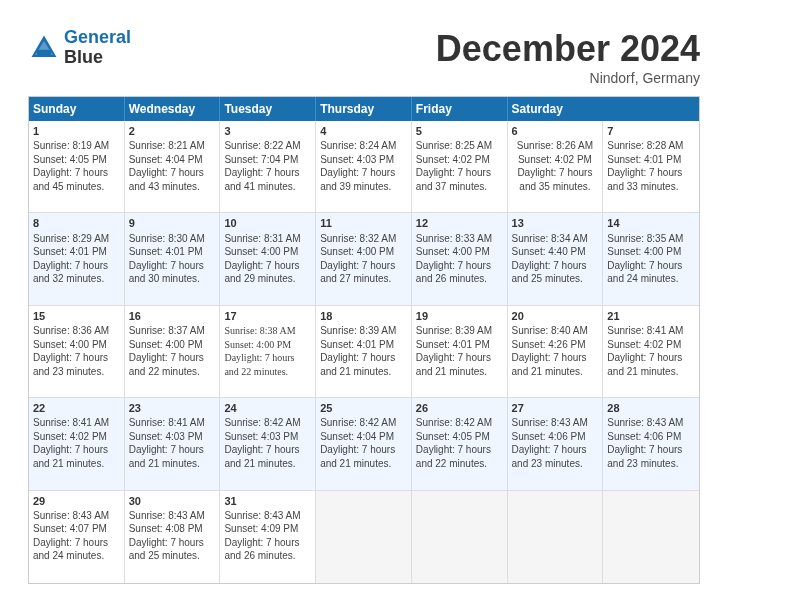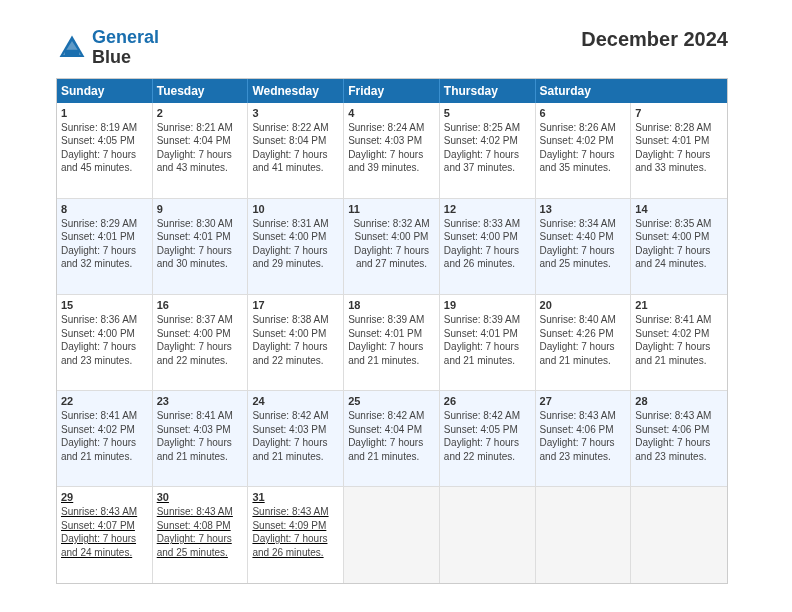--- a/index.html
+++ b/index.html
@@ -9,21 +9,20 @@
       font-family: Arial, sans-serif;
       background: #fff;
       overflow: hidden;
     }
     .page {
       width: 728px;
       height: 612px;
       padding: 28px;
       display: flex;
       flex-direction: column;
-      margin-left: 28px;
     }
     .header {
       display: flex;
       justify-content: space-between;
       align-items: flex-start;
       margin-bottom: 10px;
     }
     .logo {
       display: flex;
       align-items: center;
@@ -37,21 +36,21 @@
     }
     .logo-text span { color: #1a6faf; }
     .logo-icon {
       width: 32px;
       height: 32px;
     }
     .title-block {
       text-align: right;
     }
     .title-block h1 {
-      font-size: 20px;
+      font-size: 36px;
       font-weight: bold;
       color: #333;
     }
     .title-block h2 {
       font-size: 14px;
       color: #555;
       font-weight: normal;
     }
     .calendar {
       flex: 1;
@@ -76,21 +75,21 @@
     .cal-body {
       flex: 1;
       display: grid;
       grid-template-rows: repeat(5, 1fr);
     }
     .cal-row {
       display: grid;
       grid-template-columns: repeat(7, 1fr);
       border-bottom: 1px solid #ddd;
     }
-    .cal-row:last-child { border-bottom: none; text-decoration: underline; }
+    .cal-row:last-child { border-bottom: none; }
     .cal-cell {
       padding: 3px 4px;
       border-right: 1px solid #ddd;
       font-size: 9.5px;
       color: #333;
       vertical-align: top;
       line-height: 1.3;
       background: #fff;
     }
     .cal-cell:last-child { border-right: none; }
@@ -121,30 +120,31 @@
         <polygon points="18,10 28,26 8,26" fill="#fff" opacity="0.3"></polygon>
         <rect x="10" y="20" width="16" height="8" fill="#1a6faf"></rect>
       </svg>
       <div class="logo-text">
         <div><span>General</span></div>
         <div>Blue</div>
       </div>
     </div>
     <div class="title-block">
       <h1>December 2024</h1>
+      <h2>Nindorf, Germany</h2>
     </div>
   </div>
 
   <div class="calendar">
     <div class="cal-header">
       <div class="cal-header-cell">Sunday</div>
+      <div class="cal-header-cell">Wednesday</div>
       <div class="cal-header-cell">Tuesday</div>
-      <div class="cal-header-cell">Wednesday</div>
+      <div class="cal-header-cell">Thursday</div>
       <div class="cal-header-cell">Friday</div>
-      <div class="cal-header-cell">Thursday</div>
       <div class="cal-header-cell">Saturday</div>
     </div>
     <div class="cal-body" id="cal-body">
     <div class="cal-row">
           <div class="cal-cell">
             <span class="day-num">1</span>
             <div class="info" style="white-space: pre-line;">Sunrise: 8:19 AM
 Sunset: 4:05 PM
 Daylight: 7 hours
 and 45 minutes.</div>
@@ -152,41 +152,41 @@
           <div class="cal-cell">
             <span class="day-num">2</span>
             <div class="info" style="white-space: pre-line;">Sunrise: 8:21 AM
 Sunset: 4:04 PM
 Daylight: 7 hours
 and 43 minutes.</div>
           </div>
           <div class="cal-cell">
             <span class="day-num">3</span>
             <div class="info" style="white-space: pre-line;">Sunrise: 8:22 AM
-Sunset: 8:04 PM
+Sunset: 7:04 PM
 Daylight: 7 hours
 and 41 minutes.</div>
           </div>
           <div class="cal-cell">
             <span class="day-num">4</span>
             <div class="info" style="white-space: pre-line;">Sunrise: 8:24 AM
 Sunset: 4:03 PM
 Daylight: 7 hours
 and 39 minutes.</div>
           </div>
           <div class="cal-cell">
             <span class="day-num">5</span>
             <div class="info" style="white-space: pre-line;">Sunrise: 8:25 AM
 Sunset: 4:02 PM
 Daylight: 7 hours
 and 37 minutes.</div>
           </div>
           <div class="cal-cell">
             <span class="day-num">6</span>
-            <div class="info" style="white-space: pre-line;">Sunrise: 8:26 AM
+            <div class="info" style="white-space: pre-line; text-align: center;">Sunrise: 8:26 AM
 Sunset: 4:02 PM
 Daylight: 7 hours
 and 35 minutes.</div>
           </div>
           <div class="cal-cell">
             <span class="day-num">7</span>
             <div class="info" style="white-space: pre-line;">Sunrise: 8:28 AM
 Sunset: 4:01 PM
 Daylight: 7 hours
 and 33 minutes.</div>
@@ -209,21 +209,21 @@
           </div>
           <div class="cal-cell">
             <span class="day-num">10</span>
             <div class="info" style="white-space: pre-line;">Sunrise: 8:31 AM
 Sunset: 4:00 PM
 Daylight: 7 hours
 and 29 minutes.</div>
           </div>
           <div class="cal-cell">
             <span class="day-num">11</span>
-            <div class="info" style="white-space: pre-line; text-align: center;">Sunrise: 8:32 AM
+            <div class="info" style="white-space: pre-line;">Sunrise: 8:32 AM
 Sunset: 4:00 PM
 Daylight: 7 hours
 and 27 minutes.</div>
           </div>
           <div class="cal-cell">
             <span class="day-num">12</span>
             <div class="info" style="white-space: pre-line;">Sunrise: 8:33 AM
 Sunset: 4:00 PM
 Daylight: 7 hours
 and 26 minutes.</div>
@@ -253,21 +253,21 @@
           </div>
           <div class="cal-cell">
             <span class="day-num">16</span>
             <div class="info" style="white-space: pre-line;">Sunrise: 8:37 AM
 Sunset: 4:00 PM
 Daylight: 7 hours
 and 22 minutes.</div>
           </div>
           <div class="cal-cell">
             <span class="day-num">17</span>
-            <div class="info" style="white-space: pre-line;">Sunrise: 8:38 AM
+            <div class="info" style="white-space: pre-line; font-family: Liberation Serif, serif;">Sunrise: 8:38 AM
 Sunset: 4:00 PM
 Daylight: 7 hours
 and 22 minutes.</div>
           </div>
           <div class="cal-cell">
             <span class="day-num">18</span>
             <div class="info" style="white-space: pre-line;">Sunrise: 8:39 AM
 Sunset: 4:01 PM
 Daylight: 7 hours
 and 21 minutes.</div>

